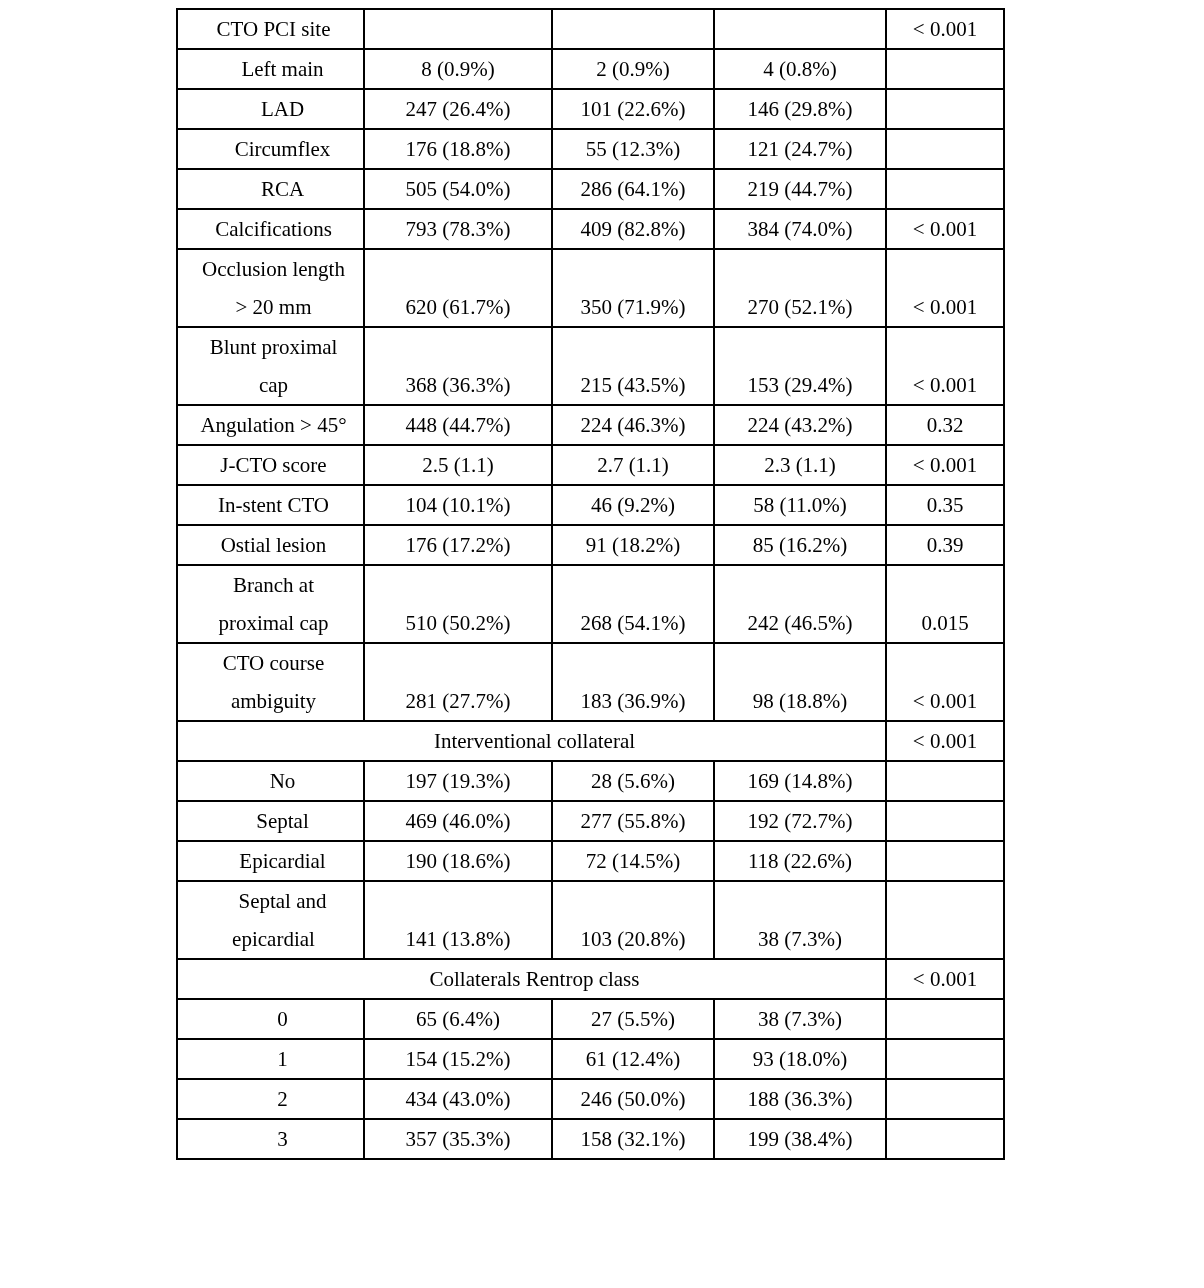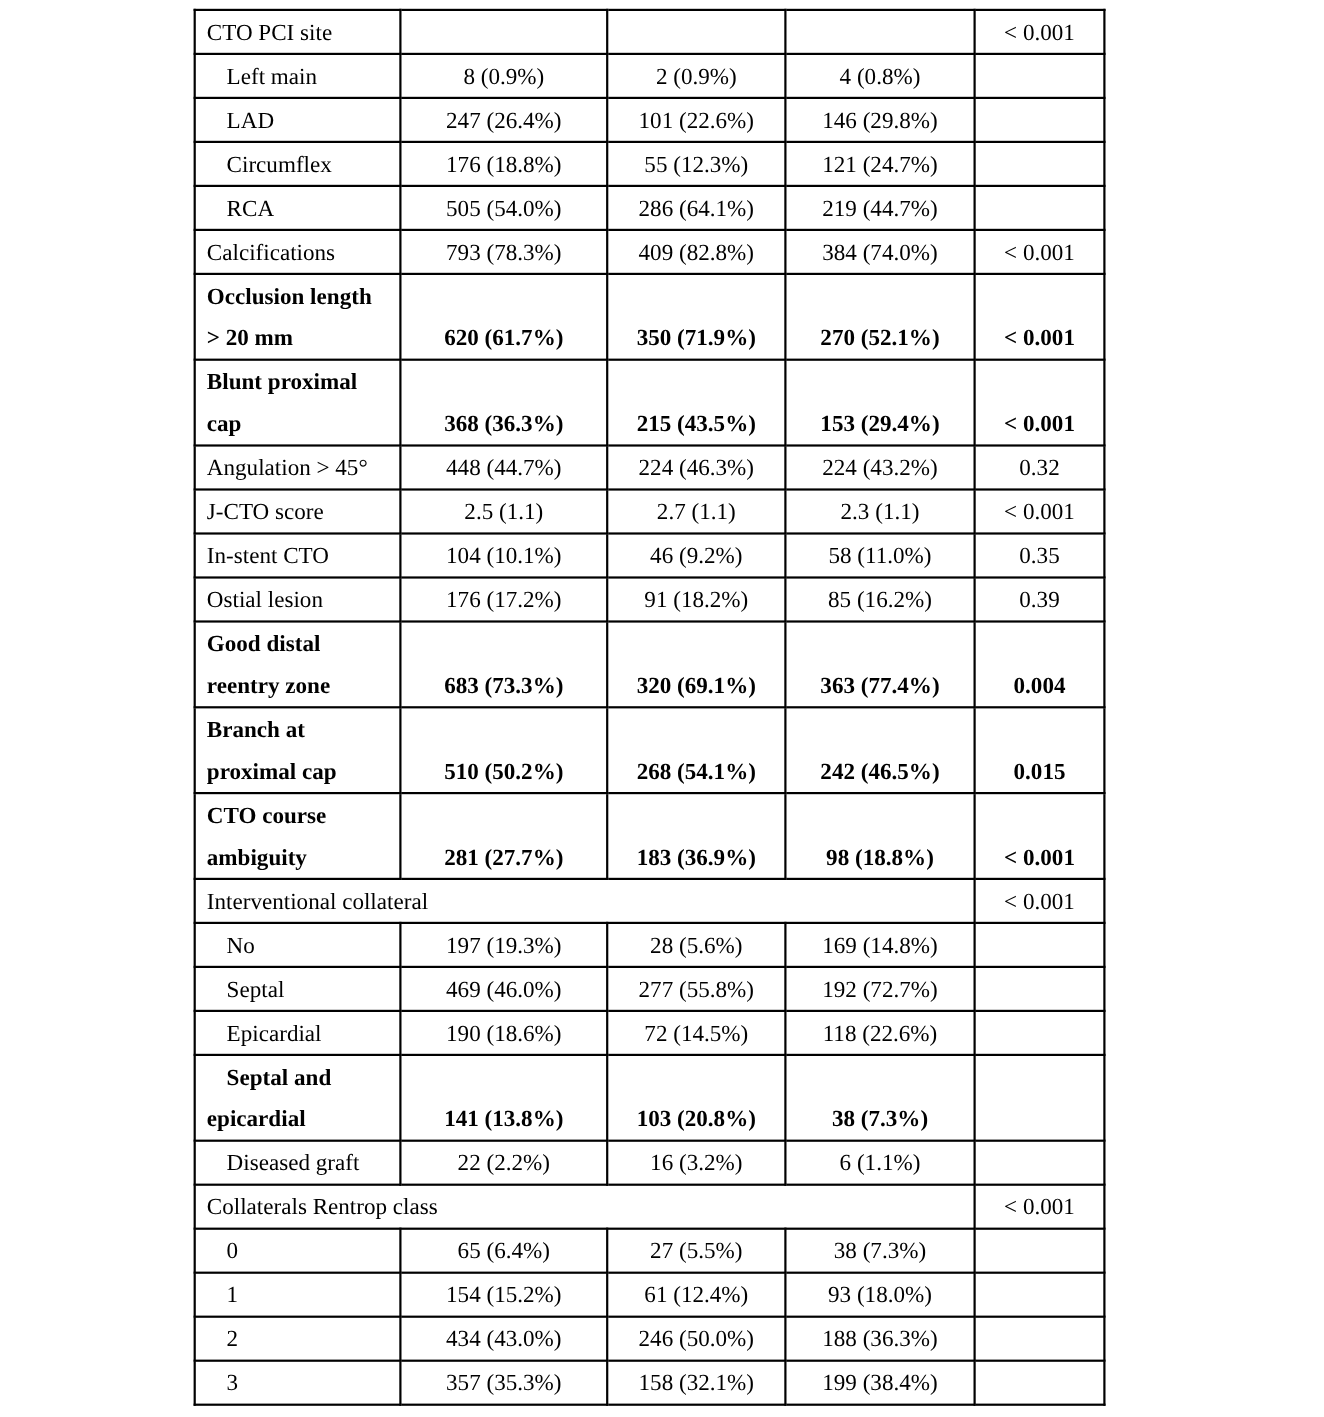--- a/index.html
+++ b/index.html
@@ -27,23 +27,23 @@
   }
   td {
     border: 2px solid #000000;
     font-size: 21px;
     line-height: 38px;
     vertical-align: bottom;
     padding: 0;
     overflow: hidden;
   }
   tr.single { height: 39px; }
-  tr.double { height: 77px; font-weight: bold; }
+  tr.double { height: 77px; }
   td.label {
-    text-align: left;
+    text-align: center;
     padding-left: 10px;
     padding-right: 4px;
     white-space: pre-line;
   }
   td.label.indent {
     text-indent: 18px;
   }
   td.num {
     text-align: center;
   }
@@ -141,28 +141,20 @@
           <td class="num">0.35</td>
         </tr>
         <tr class="single">
           <td class="label">Ostial lesion</td>
           <td class="num">176 (17.2%)</td>
           <td class="num">91 (18.2%)</td>
           <td class="num">85 (16.2%)</td>
           <td class="num">0.39</td>
         </tr>
         <tr class="double">
-          <td class="label">Good distal
-reentry zone</td>
-          <td class="num">683 (73.3%)</td>
-          <td class="num">320 (69.1%)</td>
-          <td class="num">363 (77.4%)</td>
-          <td class="num">0.004</td>
-        </tr>
-        <tr class="double">
           <td class="label">Branch at
 proximal cap</td>
           <td class="num">510 (50.2%)</td>
           <td class="num">268 (54.1%)</td>
           <td class="num">242 (46.5%)</td>
           <td class="num">0.015</td>
         </tr>
         <tr class="double">
           <td class="label">CTO course
 ambiguity</td>
@@ -198,27 +190,20 @@
         </tr>
         <tr class="double">
           <td class="label indent">Septal and
 epicardial</td>
           <td class="num">141 (13.8%)</td>
           <td class="num">103 (20.8%)</td>
           <td class="num">38 (7.3%)</td>
           <td class="num"></td>
         </tr>
         <tr class="single">
-          <td class="label indent">Diseased graft</td>
-          <td class="num">22 (2.2%)</td>
-          <td class="num">16 (3.2%)</td>
-          <td class="num">6 (1.1%)</td>
-          <td class="num"></td>
-        </tr>
-        <tr class="single">
           <td class="label" colspan="4">Collaterals Rentrop class</td>
           <td class="num">&lt; 0.001</td>
         </tr>
         <tr class="single">
           <td class="label indent">0</td>
           <td class="num">65 (6.4%)</td>
           <td class="num">27 (5.5%)</td>
           <td class="num">38 (7.3%)</td>
           <td class="num"></td>
         </tr>

